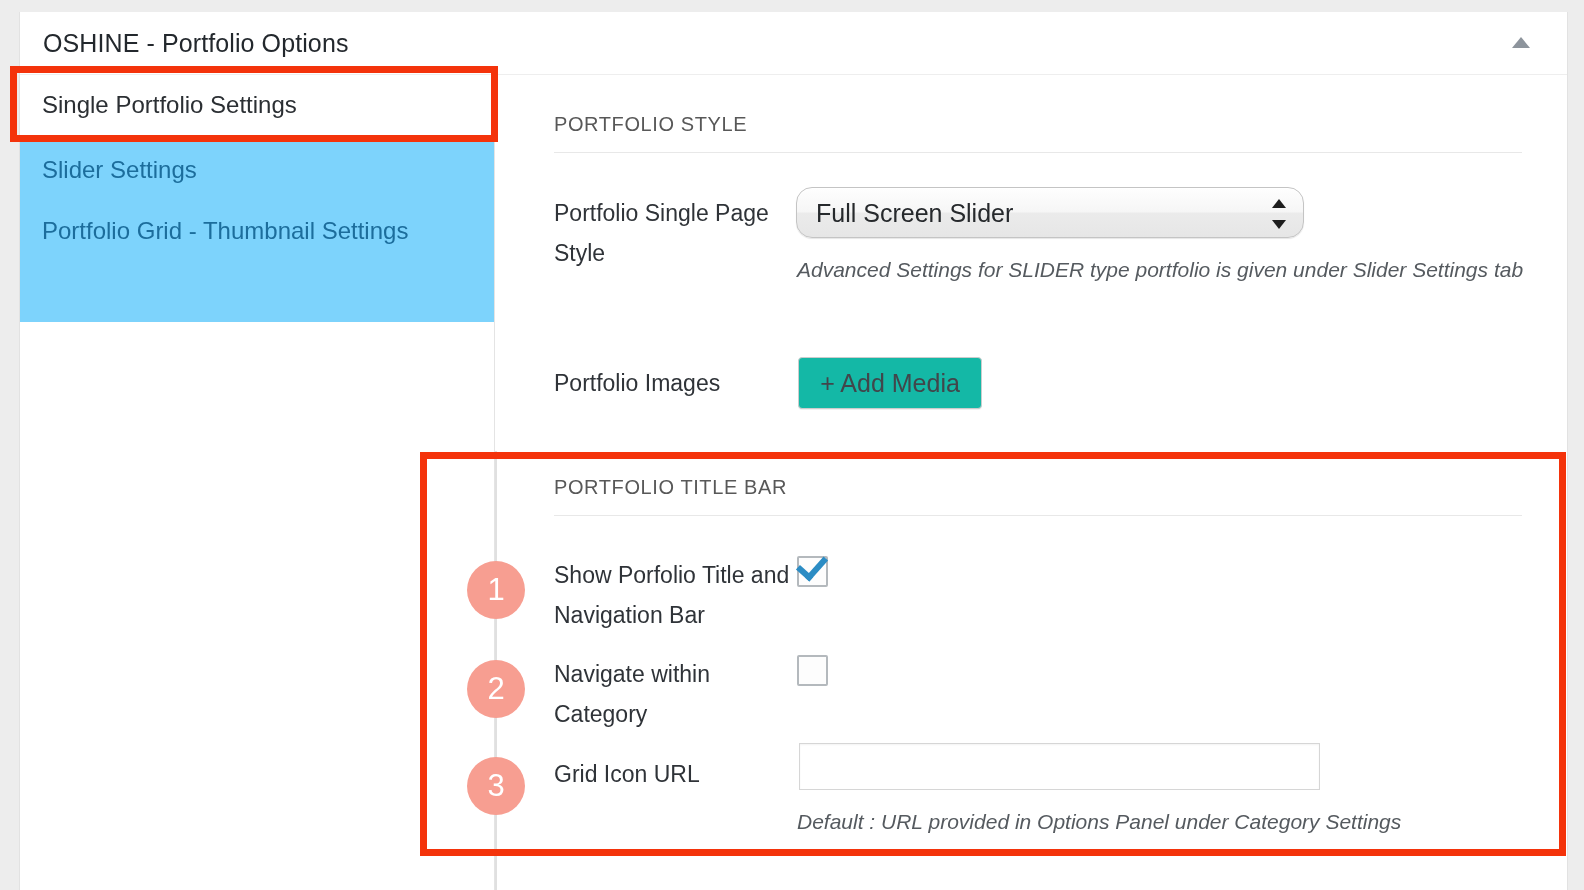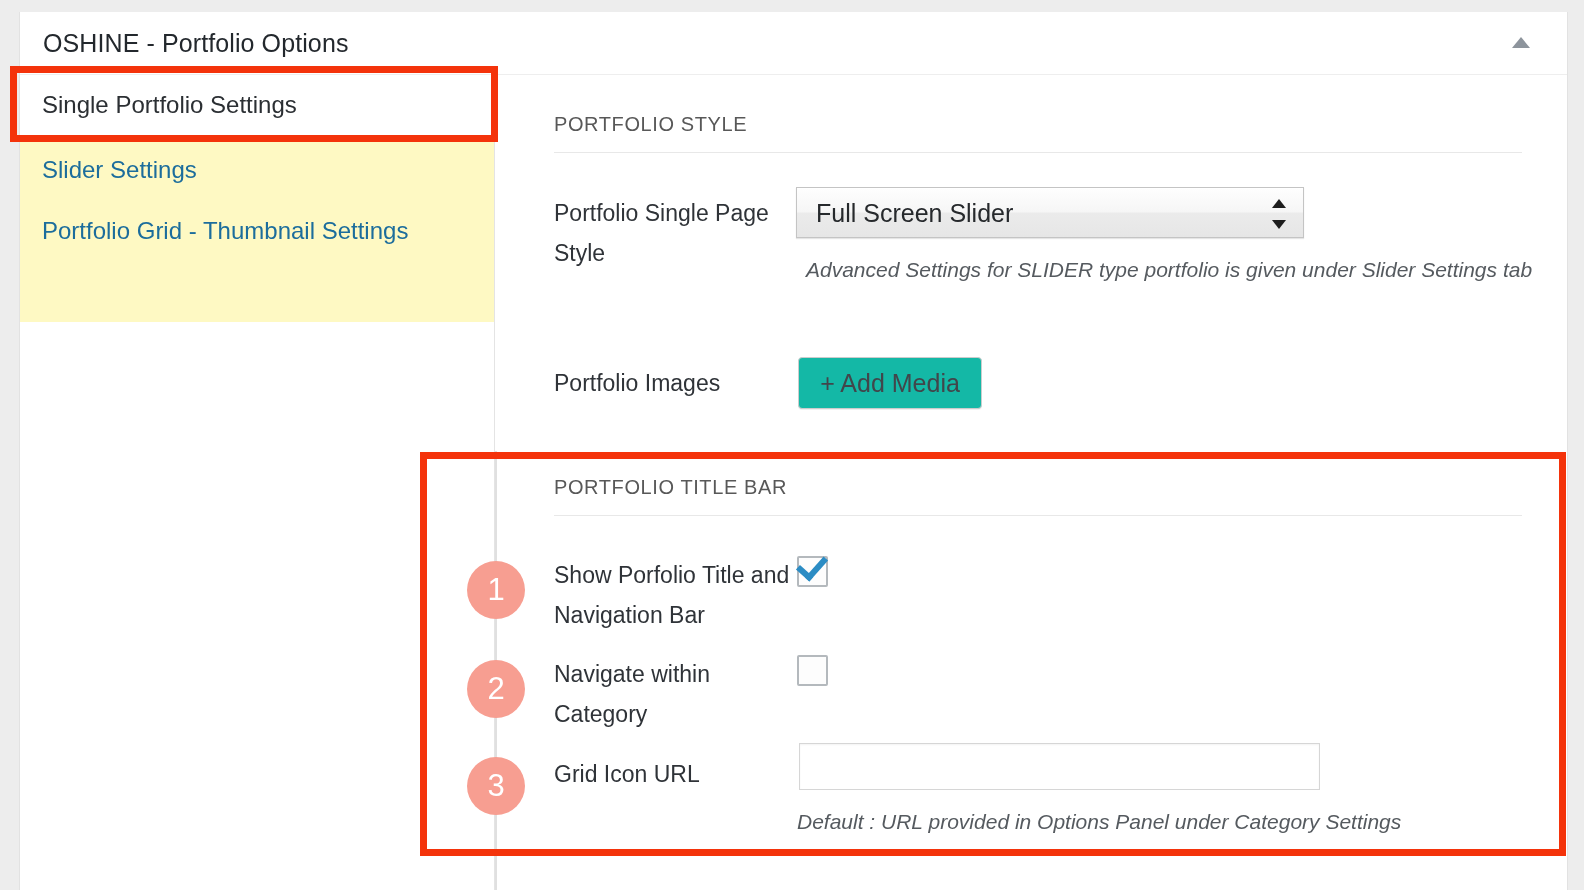--- a/index.html
+++ b/index.html
@@ -84,21 +84,21 @@
     height: 100%;
     border-right: 1px solid #e4e4e4;
     box-sizing: border-box;
     background: #ffffff;
   }
   .nav-list {
     position: absolute;
     left: 0; top: 0;
     width: 100%;
     height: 247px;
-    background: #fef9c3;
+    background: #7dd3fc;
     box-sizing: border-box;
   }
   .nav-item {
     position: relative;
     display: block;
     height: 61px;
     line-height: 61px;
     padding-left: 22px;
     font-size: 24px;
     color: #1c6d9c;
@@ -161,21 +161,21 @@
     color: #555a5f;
     line-height: 37px;
   }
 
   
   .os-select {
     position: absolute;
     box-sizing: border-box;
     background: linear-gradient(#fefefe 0%, #f6f6f6 48%, #ebebeb 52%, #e6e6e6 100%);
     border: 1px solid #c4c4c4;
-    border-radius: 0;
+    border-radius: 16px;
     box-shadow: 0 1px 1px rgba(0,0,0,0.10), inset 0 1px 0 #fff;
     cursor: pointer;
   }
   .os-select .sel-text {
     position: absolute;
     left: 19px;
     top: 0;
     line-height: 51px;
     font-size: 25px;
     color: #26292c;
@@ -318,21 +318,21 @@
         <div class="field-label" style="left:58px; top:118px; width:240px;">Portfolio Single Page Style</div>
 
         <div class="os-select" style="left:300px; top:112px; width:508px; height:51px;">
           <span class="sel-text">Full Screen Slider</span>
           <span class="sel-arrows">
             <span class="up"></span>
             <span class="down"></span>
           </span>
         </div>
 
-        <div class="field-desc" style="left:301px; top:176px; width:728px;margin-left:9px;">Advanced Settings for SLIDER type portfolio is given under Slider Settings tab</div>
+        <div class="field-desc" style="left:301px; top:176px; width:728px;">Advanced Settings for SLIDER type portfolio is given under Slider Settings tab</div>
 
         <div class="field-label" style="left:58px; top:288px; width:240px;">Portfolio Images</div>
 
         <div class="os-btn" style="left:302px; top:282px; width:184px; height:52px; line-height:50px;">+ Add Media</div>
 
         <div class="section-head" style="top:401px;">PORTFOLIO TITLE BAR</div>
         <div class="section-rule" style="top:440px; width:968px;"></div>
 
         <div class="field-label" style="left:58px; top:480px; width:240px;">Show Porfolio Title and Navigation Bar</div>
         <div class="os-check" style="left:301px; top:481px;">

